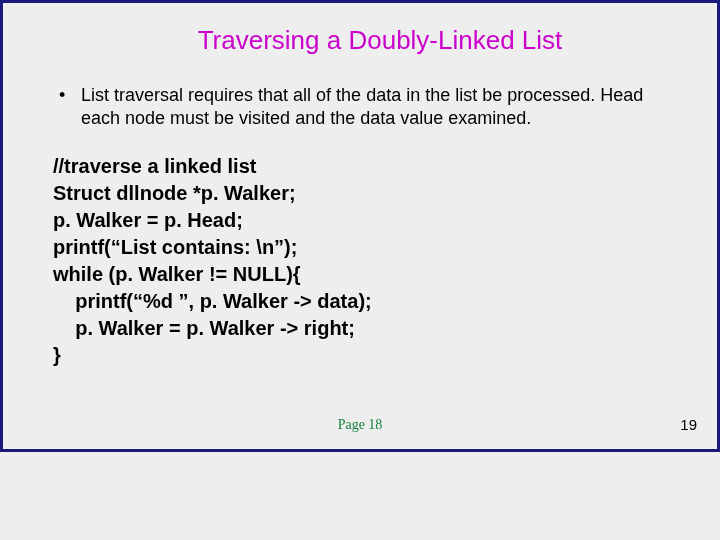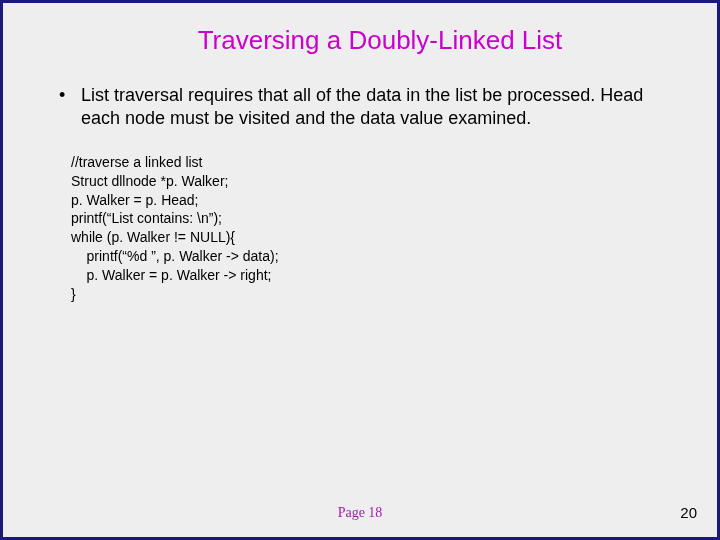--- a/index.html
+++ b/index.html
@@ -4,21 +4,21 @@
 <style>
   * { margin: 0; padding: 0; box-sizing: border-box; }
   html, body { width: 720px; height: 540px; }
   body {
     background: #eeeeee;
     font-family: Arial, Helvetica, sans-serif;
     position: relative;
   }
   .slide {
     width: 720px;
-    height: 540px;
+    height: 452px;
     border: 3px solid #1a1a7a;
     background: #eeeeee;
     position: relative;
     padding: 22px 36px 0 36px;
   }
   .title {
     color: #cc00cc;
     font-size: 26px;
     font-weight: 400;
     text-align: center;
@@ -38,37 +38,37 @@
     margin-bottom: 4px;
   }
   .bullets li::before {
     content: "•";
     position: absolute;
     left: 6px;
     top: 0;
     font-size: 18px;
   }
   .code {
-    margin-left: 32px;
+    margin-left: 14px;
     font-family: Arial, Helvetica, sans-serif;
-    font-size: 14px;
-    font-weight: normal;
+    font-size: 20px;
+    font-weight: bold;
     color: #000;
     line-height: 1.35;
     white-space: pre;
   }
   .page-center {
     position: absolute;
     bottom: 16px;
     left: 0;
     width: 100%;
     text-align: center;
     font-family: Georgia, 'Times New Roman', serif;
     font-size: 14px;
-    color: #a21caf;
+    color: #15803d;
   }
   .page-right {
     position: absolute;
     bottom: 16px;
     right: 20px;
     font-family: Arial, sans-serif;
     font-size: 15px;
     color: #000;
   }
 </style>
@@ -85,14 +85,14 @@
   <div class="code">//traverse a linked list
 Struct dllnode *p. Walker;
 p. Walker = p. Head;
 printf(“List contains: \n”);
 while (p. Walker != NULL){
     printf(“%d ”, p. Walker -&gt; data);
     p. Walker = p. Walker -&gt; right;
 }</div>
 
   <div class="page-center">Page 18</div>
-  <div class="page-right">20</div>
+  <div class="page-right">19</div>
 </div>
 
 </body></html>

